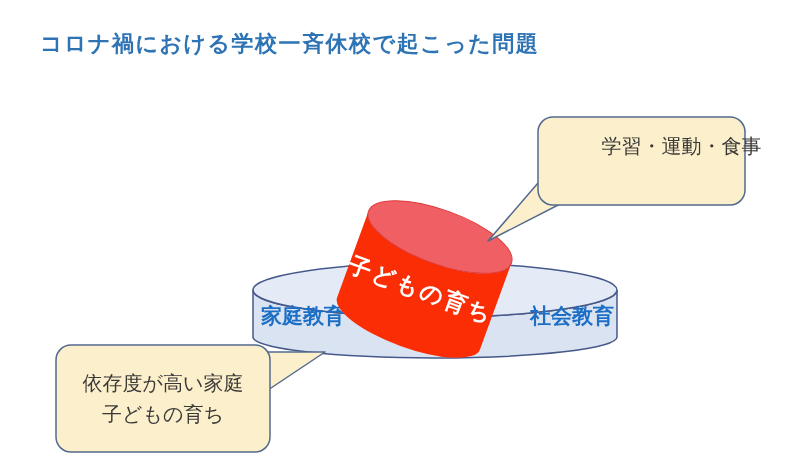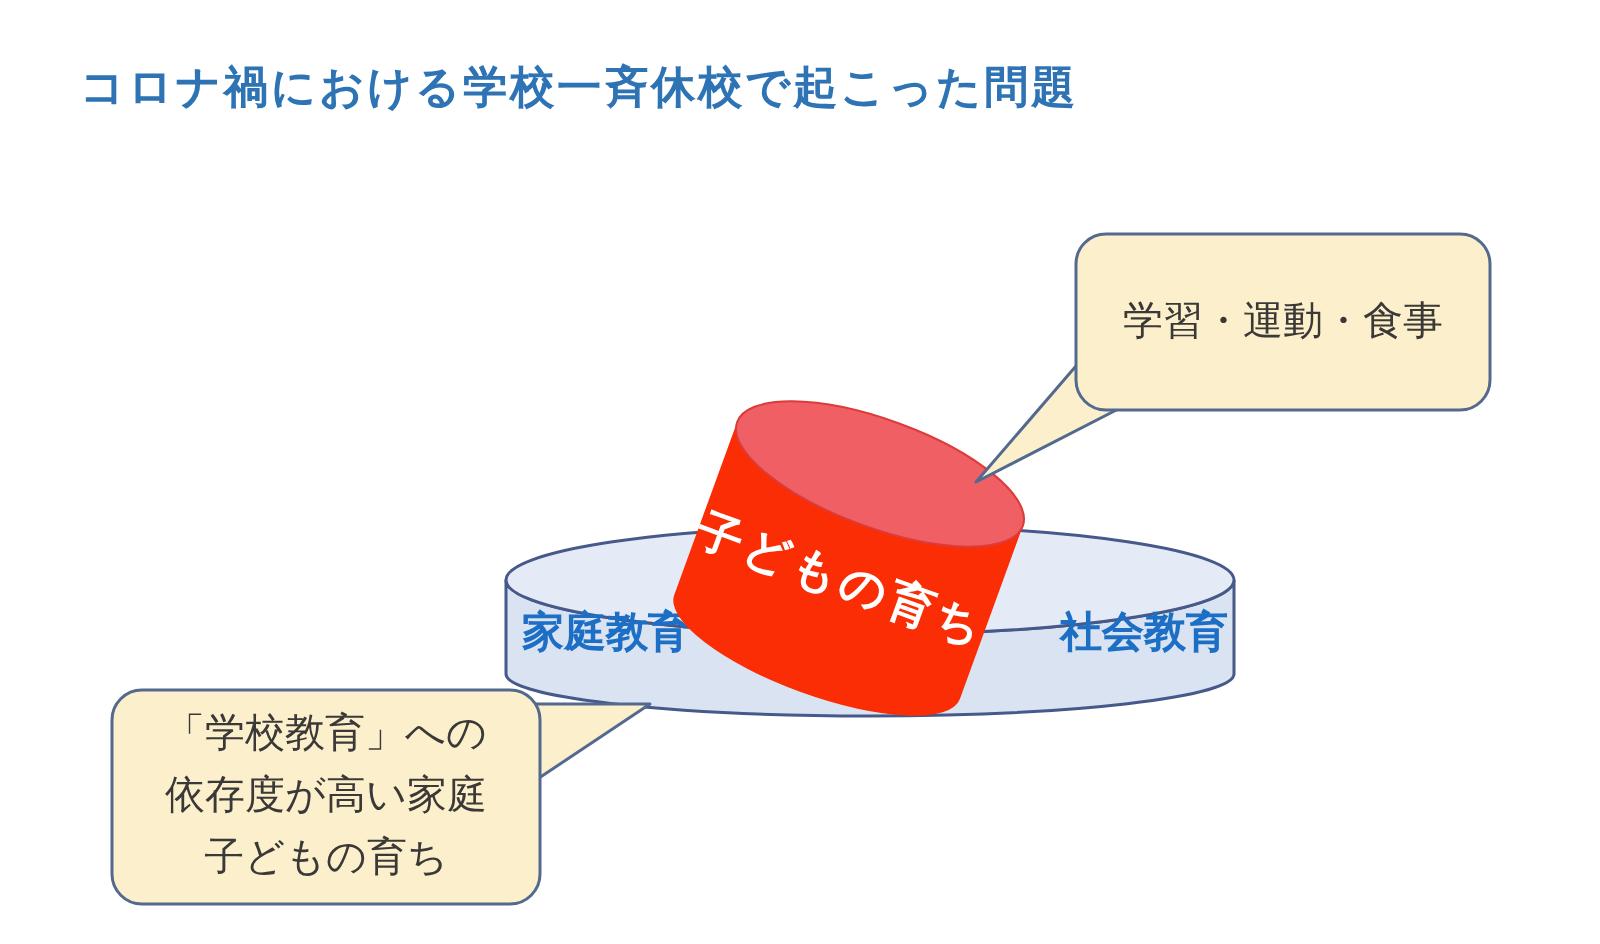--- a/index.html
+++ b/index.html
@@ -20,21 +20,21 @@
   .child-label{
     font-family:"Liberation Sans","DejaVu Sans",sans-serif;
     font-size:23px;font-weight:bold;fill:#ffffff;letter-spacing:2px;
   }
   .callout-text{
     position:absolute;display:flex;flex-direction:column;
     align-items:center;justify-content:center;text-align:center;
     font-family:"Liberation Serif","DejaVu Serif",serif;
     color:#3B3838;font-size:20px;
   }
-  #callout-impacts{left:538px;top:127px;width:207px;height:68px;line-height:30px;}
+  #callout-impacts{left:538px;top:112px;width:207px;height:68px;line-height:30px;padding-left:40px;}
   #callout-dependency{left:56px;top:345px;width:214px;height:107px;line-height:31px;}
   .callout-text span{display:block;white-space:nowrap;}
 </style>
 </head>
 <body>
 
 <div id="page-root">
 
   <div id="slide-title">コロナ禍における学校一斉休校で起こった問題</div>
 
@@ -60,18 +60,17 @@
     <polygon points="325,352 248,352 262,394" stroke="#54698E" stroke-width="1.5" stroke-linejoin="round" fill="#FBF0CB"></polygon>
 
     <rect x="56" y="345" width="214" height="107" rx="15" ry="15" stroke="#54698E" stroke-width="1.5" fill="#FBF0CB"></rect>
   </svg>
 
   <div id="callout-impacts" class="callout-text">
     <span>学習・運動・食事</span>
   </div>
 
   <div id="callout-dependency" class="callout-text">
-    <span>「学校教育」への</span>
     <span>依存度が高い家庭</span>
     <span>子どもの育ち</span>
   </div>
 
 </div>
 
 </body></html>

